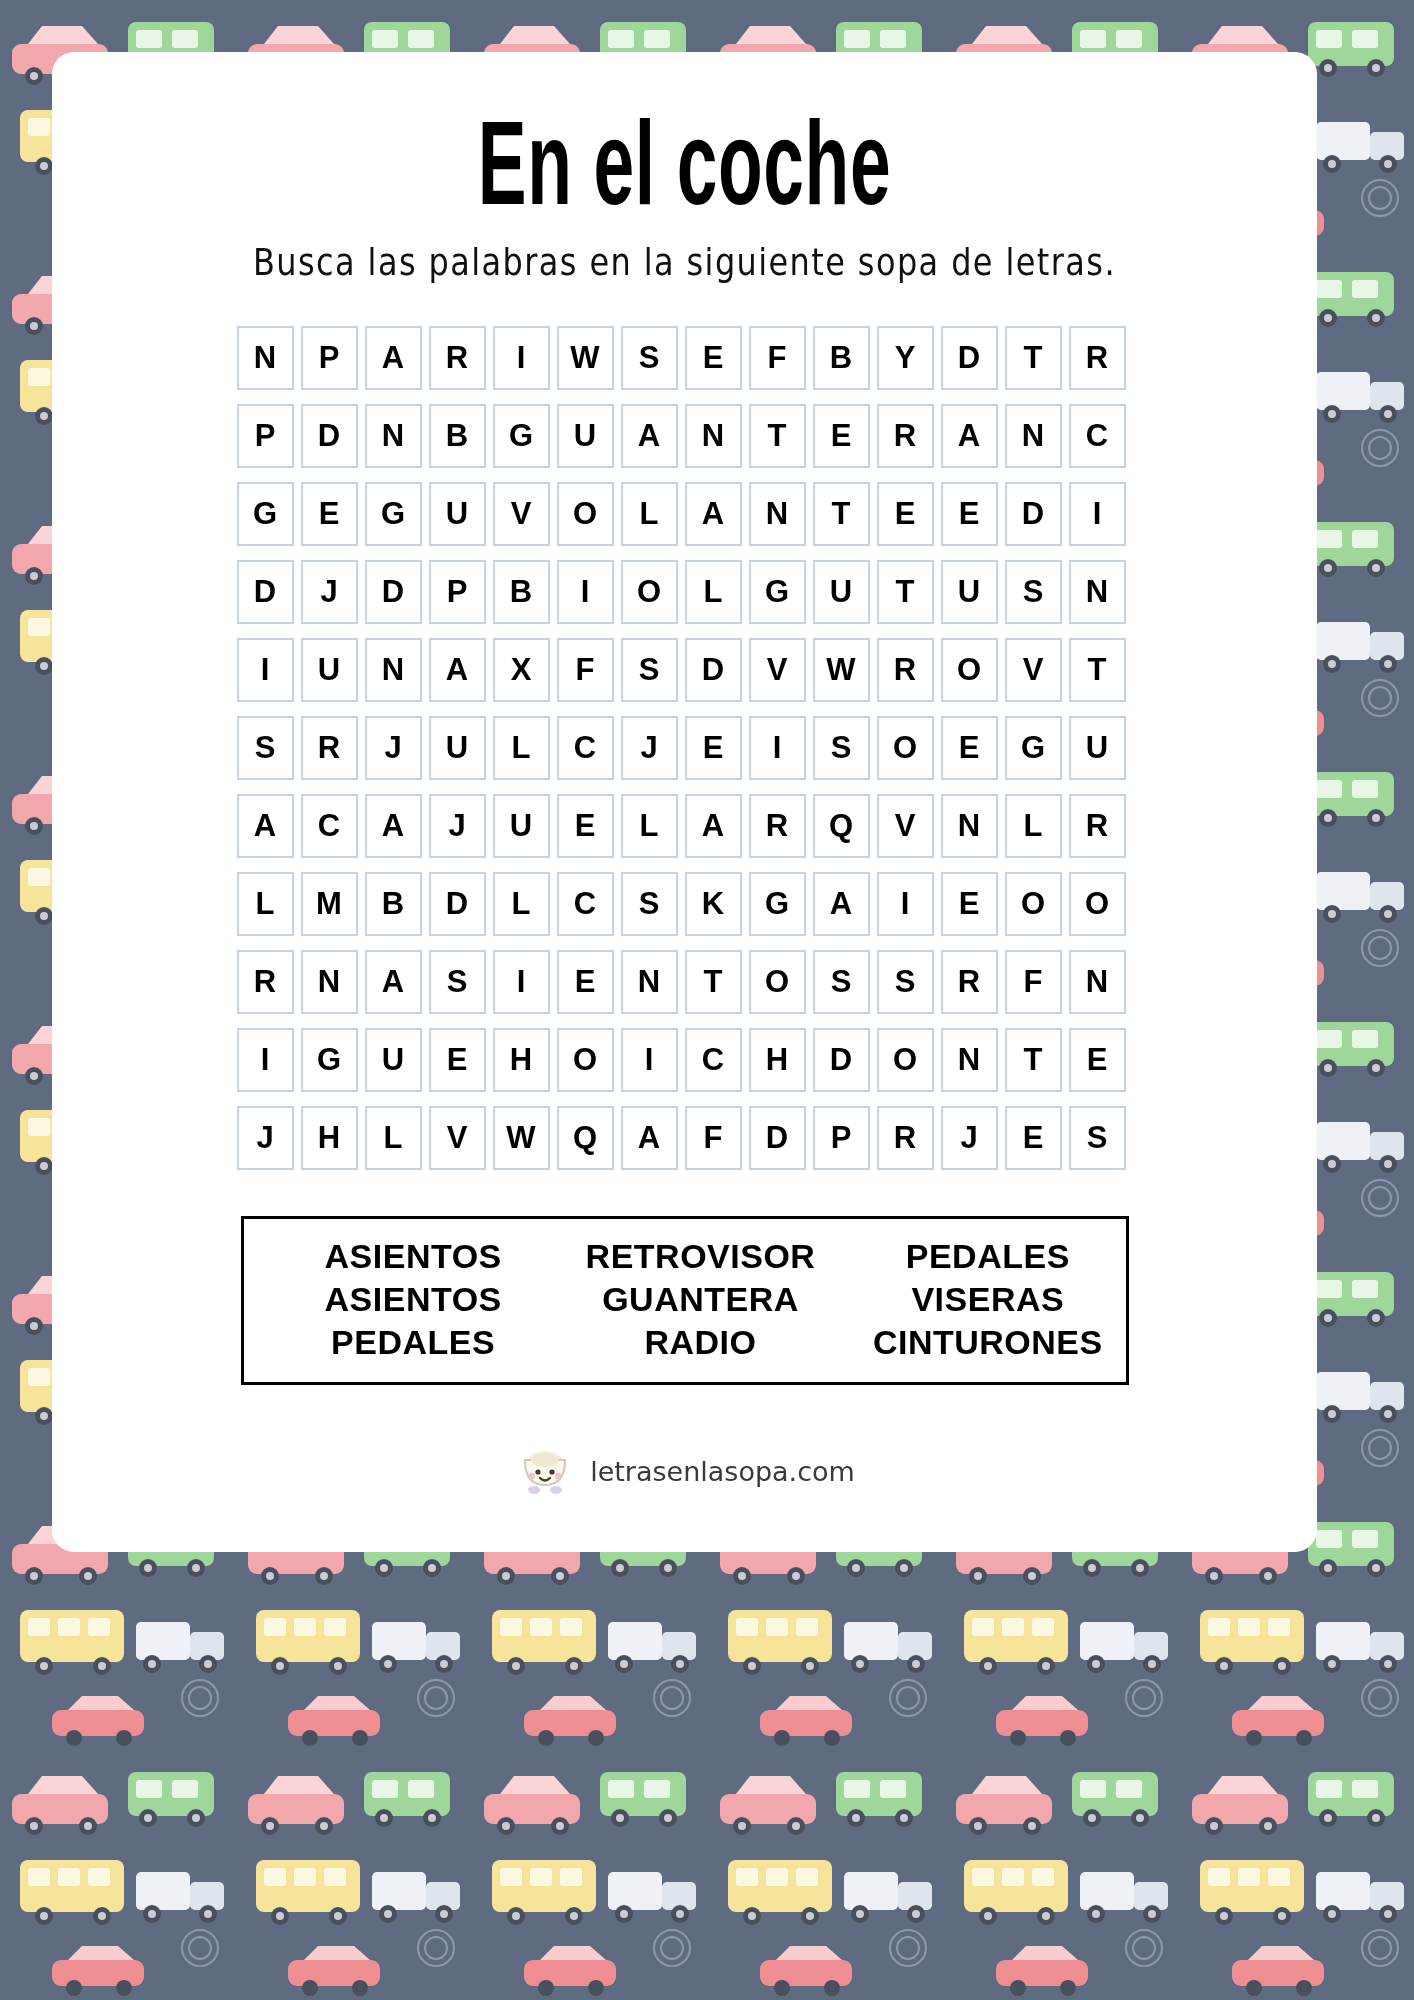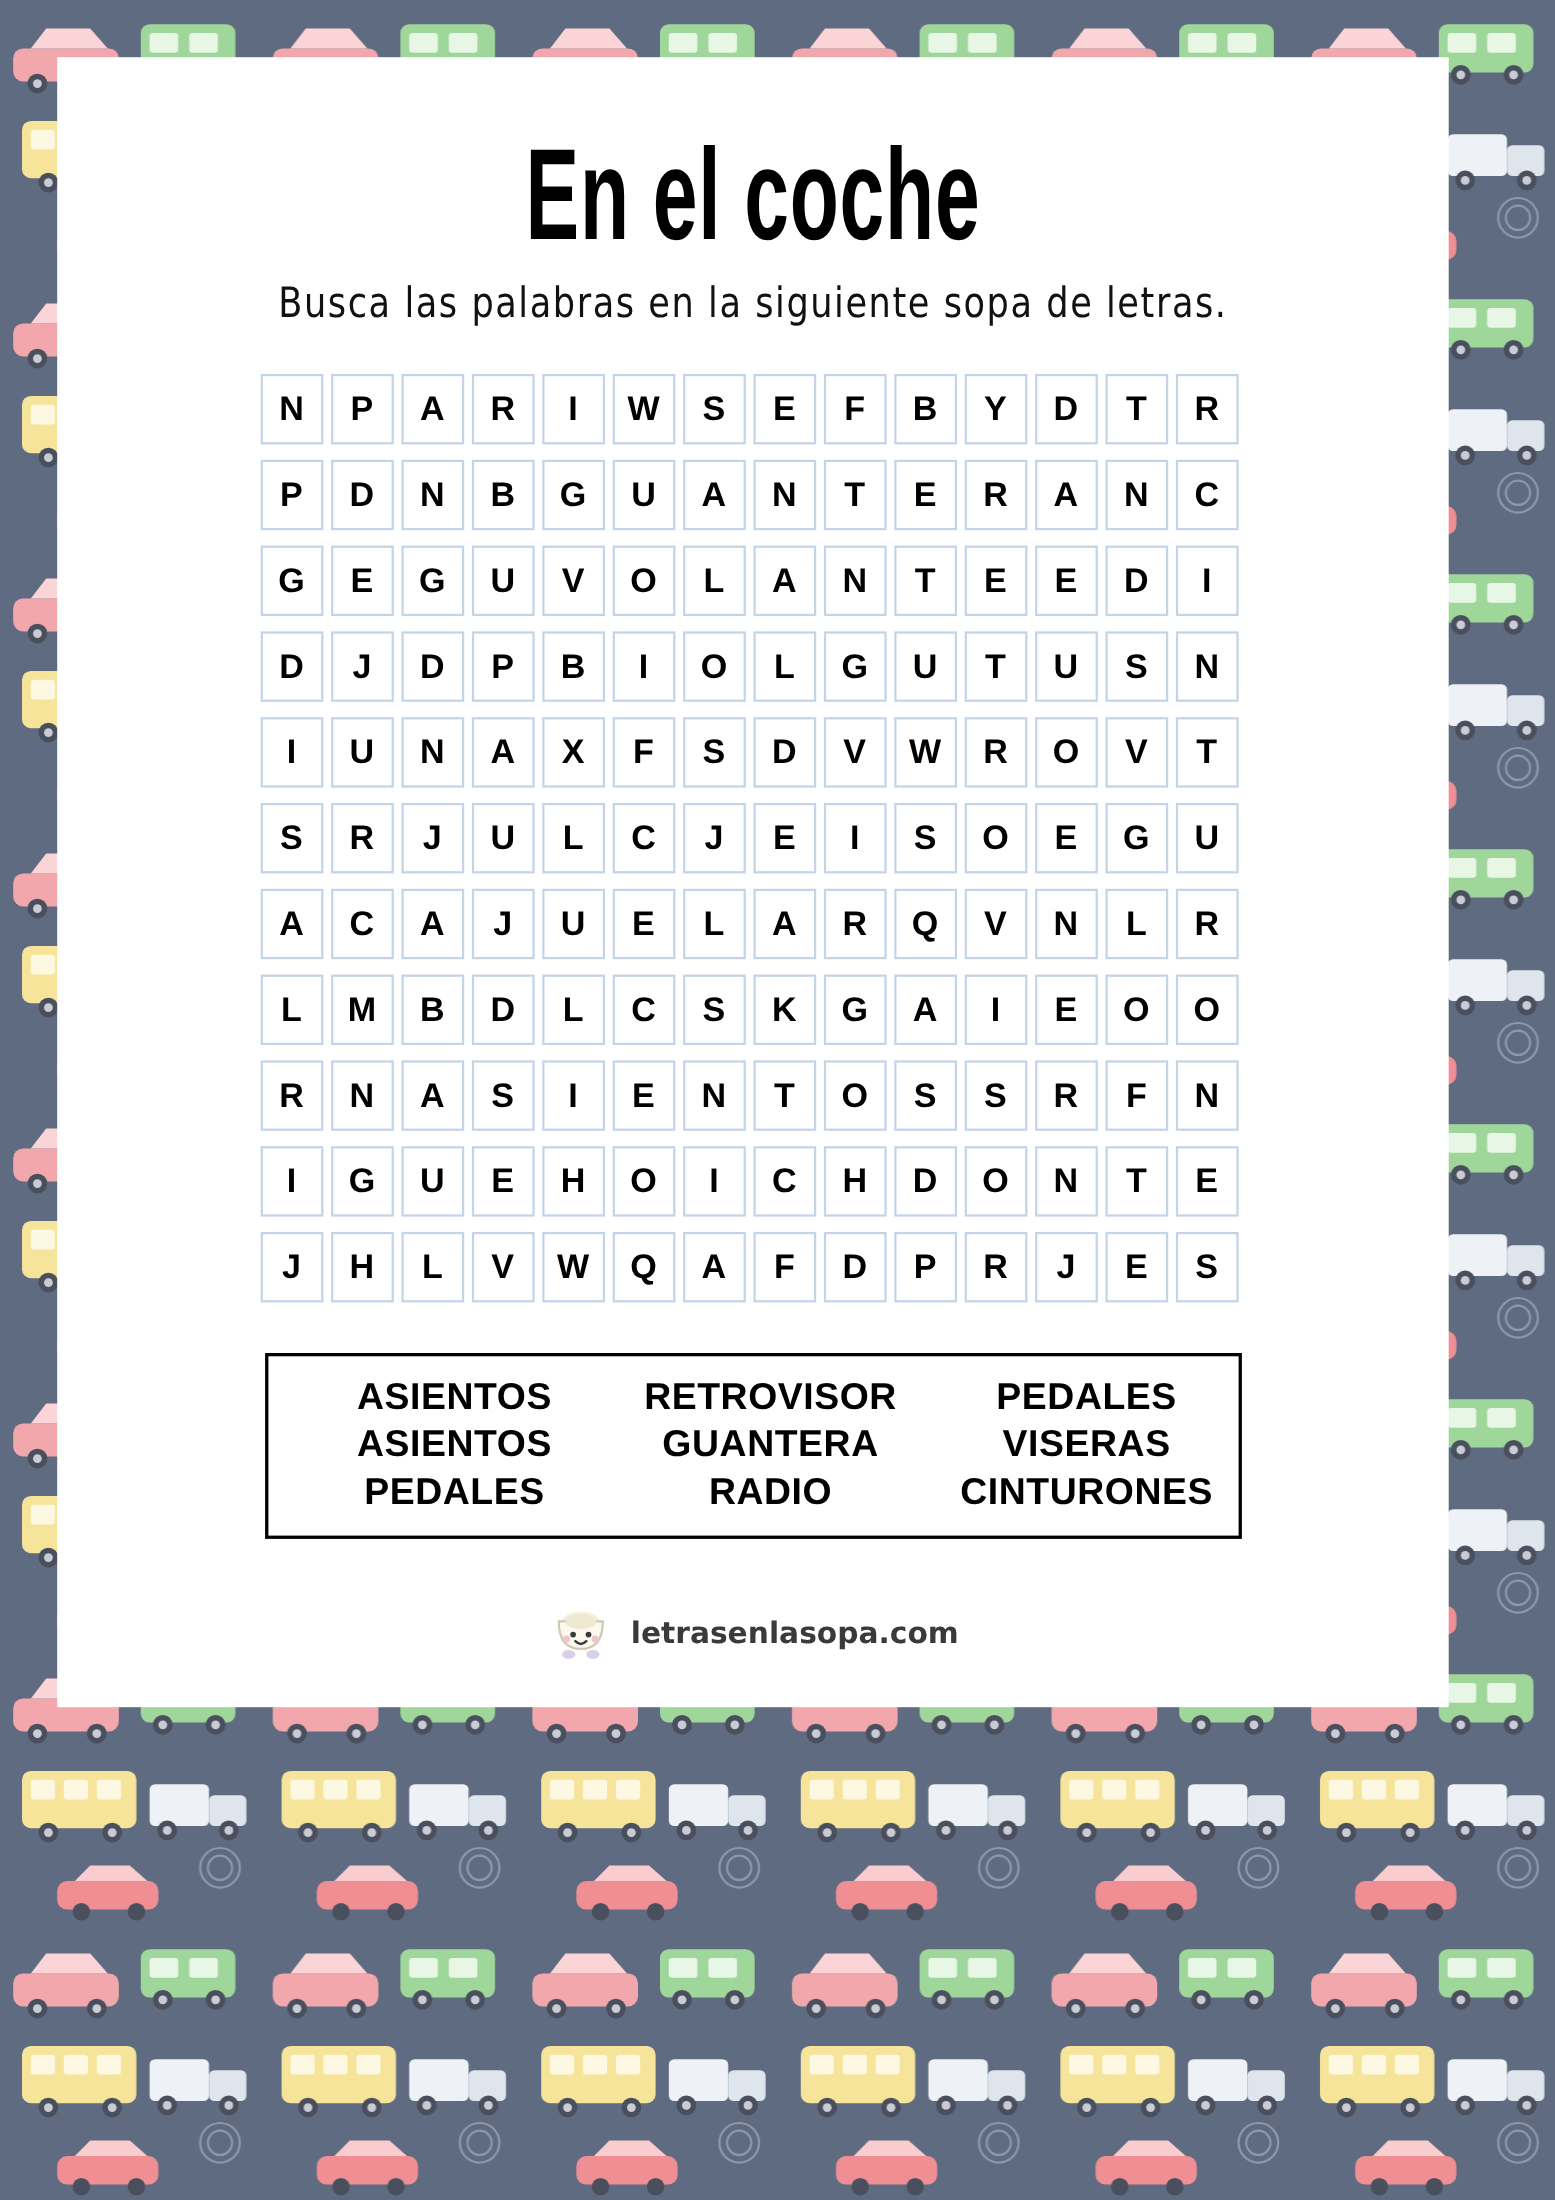--- a/index.html
+++ b/index.html
@@ -29,21 +29,22 @@
 
   
   #sheet {
     position: absolute;
     left: 52px;
     top: 52px;
     width: 1265px;
     height: 1500px;
     background: #ffffff;
     z-index: 2;
-    padding: 14px;
+    padding: 0;
+    border-radius: 22px;
   }
 
   
   #title {
     text-align: center;
     font-family: "Liberation Sans Narrow", "Liberation Sans", sans-serif;
     font-weight: bold;
     font-size: 118px;
     line-height: 1.0;
     letter-spacing: 1px;
@@ -124,21 +125,20 @@
     margin-left: 32px;
   }
 
   
   #footer {
     margin-top: 58px;
     display: flex;
     align-items: center;
     justify-content: center;
     gap: 14px;
-    font-weight: bold;
   }
 
   #footer-text {
     font-family: "DejaVu Sans", sans-serif;
     font-size: 27px;
     color: #3a3a3a;
   }
 
   #logo-icon { display: block; }
 </style>

